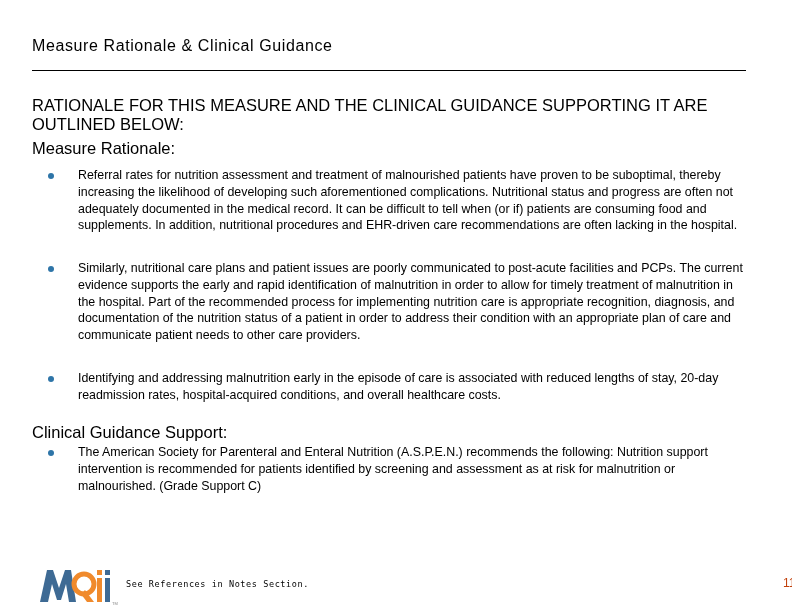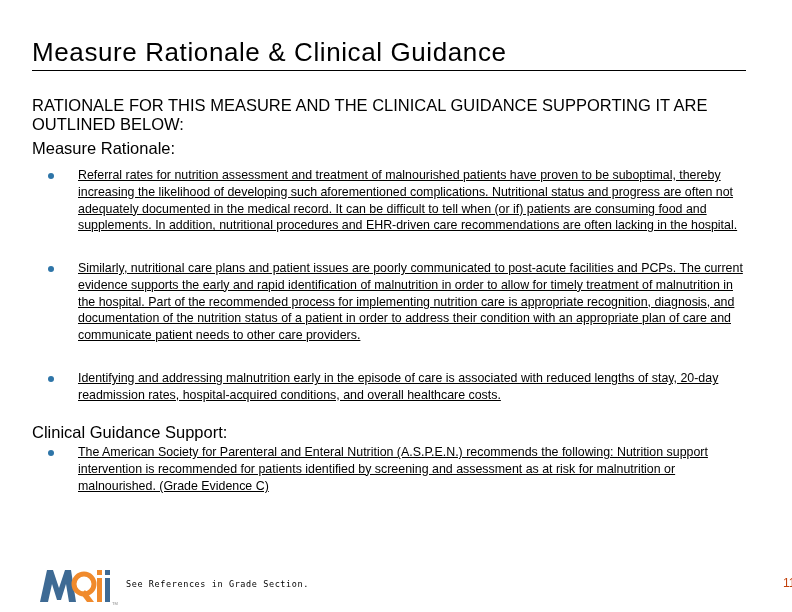--- a/index.html
+++ b/index.html
@@ -1,23 +1,23 @@
 <!DOCTYPE html>
 <html><head>
 <meta charset="utf-8">
 <style>
   html, body { margin:0; padding:0; background:#fff; }
   body { width:792px; height:612px; position:relative; overflow:hidden; font-family:"Liberation Sans", sans-serif; color:#000; }
-  .title { position:absolute; left:32px; top:37px; font-size:26px; letter-spacing:0.6px;text-align:right; }
+  .title { position:absolute; left:32px; top:37px; font-size:16px; letter-spacing:0.6px;text-align:right; }
   .rule { position:absolute; left:32px; top:70px; width:714px; height:1px; background:#000; }
   .subtitle { position:absolute; left:32px; top:96px; width:700px; font-size:16.5px; line-height:19px; }
   .h2 { position:absolute; left:32px; font-size:16.5px; font-weight:normal; }
   .bullet { position:absolute; left:48px; font-size:12.4px; line-height:16.8px; }
   .bullet .dot { position:absolute; left:0; top:6px; width:6px; height:6px; border-radius:50%; background:#2e75a8; }
-  .bullet .text { position:absolute; left:30px; width:665px;text-decoration:underline; }
+  .bullet .text { position:absolute; left:30px; width:665px; }
   .footer-note { position:absolute; left:126px; top:579px; font-size:8.5px; letter-spacing:0.6px; font-family:"DejaVu Sans Mono", monospace; }
   .page-num { position:absolute; left:783px; top:576px; font-size:12px; color:#c2410c; }
   .logo { position:absolute; left:38px; top:564px; width:82px; height:42px; }
 </style>
 </head>
 <body>
 
 <div class="title">Measure Rationale &amp; Clinical Guidance</div>
 <div class="rule"></div>
 <div class="subtitle">RATIONALE FOR THIS MEASURE AND THE CLINICAL GUIDANCE SUPPORTING IT ARE OUTLINED BELOW:</div>
@@ -34,28 +34,28 @@
 </div>
 <div class="bullet" style="top:370px;">
   <span class="dot"></span>
   <div class="text">Identifying and addressing malnutrition early in the episode of care is associated with reduced lengths of stay, 20-day readmission rates, hospital-acquired conditions, and overall healthcare costs.</div>
 </div>
 
 <div class="h2" style="top:423px;">Clinical Guidance Support:</div>
 
 <div class="bullet" style="top:444px;">
   <span class="dot"></span>
-  <div class="text">The American Society for Parenteral and Enteral Nutrition (A.S.P.E.N.) recommends the following: Nutrition support intervention is recommended for patients identified by screening and assessment as at risk for malnutrition or malnourished.  (Grade Evidence C)</div>
+  <div class="text">The American Society for Parenteral and Enteral Nutrition (A.S.P.E.N.) recommends the following: Nutrition support intervention is recommended for patients identified by screening and assessment as at risk for malnutrition or malnourished.  (Grade Support C)</div>
 </div>
 
 <svg class="logo" viewBox="0 0 82 42">
   <polygon points="2,38 9,6 15,6 21,24 27,6 33,6 38,38 31,38 28,20 23,36 19,36 14,20 10,38" fill="#3e6a94"></polygon>
   <circle cx="46" cy="20" r="10" fill="none" stroke="#f08a2c" stroke-width="5"></circle>
   <polygon points="47,26 56,38 49,38 43,30" fill="#f08a2c"></polygon>
   <rect x="59" y="6" width="5" height="5" fill="#f08a2c"></rect>
   <rect x="59" y="14" width="5" height="24" fill="#f08a2c"></rect>
   <rect x="67" y="6" width="5" height="5" fill="#3e6a94"></rect>
   <rect x="67" y="14" width="5" height="24" fill="#3e6a94"></rect>
   <text x="74" y="41" font-size="4" fill="#888" font-family="Liberation Sans, sans-serif">TM</text>
 </svg>
 
-<div class="footer-note">See References in Grade Section.</div>
+<div class="footer-note">See References in Notes Section.</div>
 <div class="page-num">11</div>
 
 </body></html>

